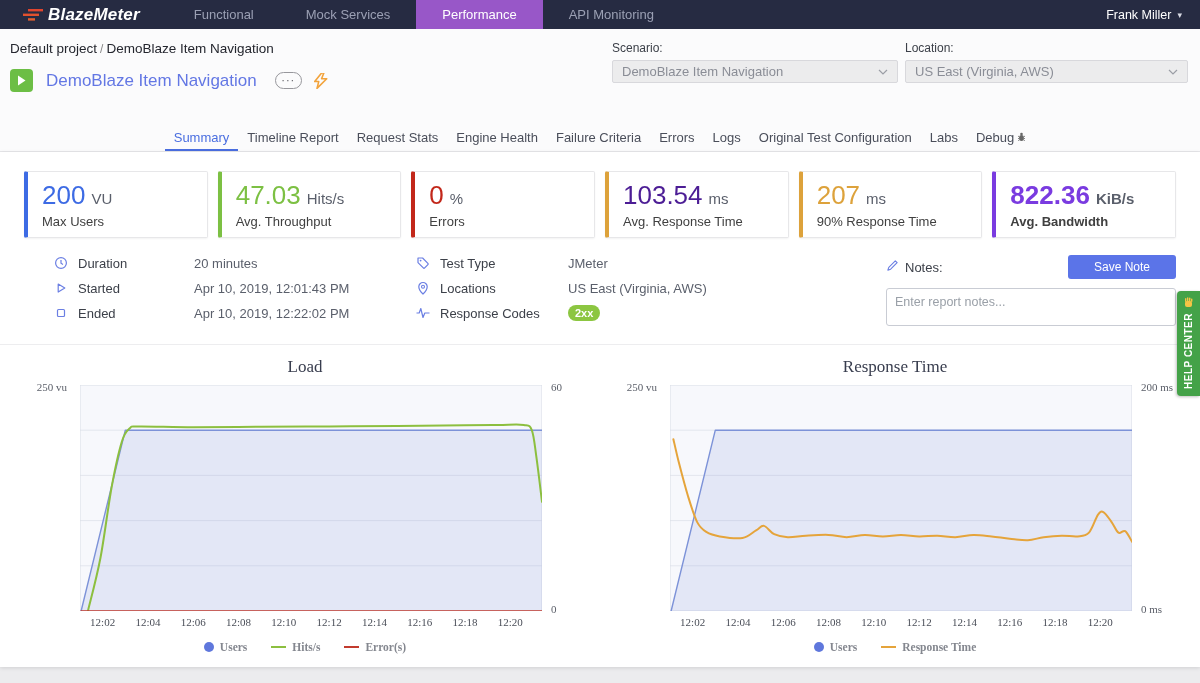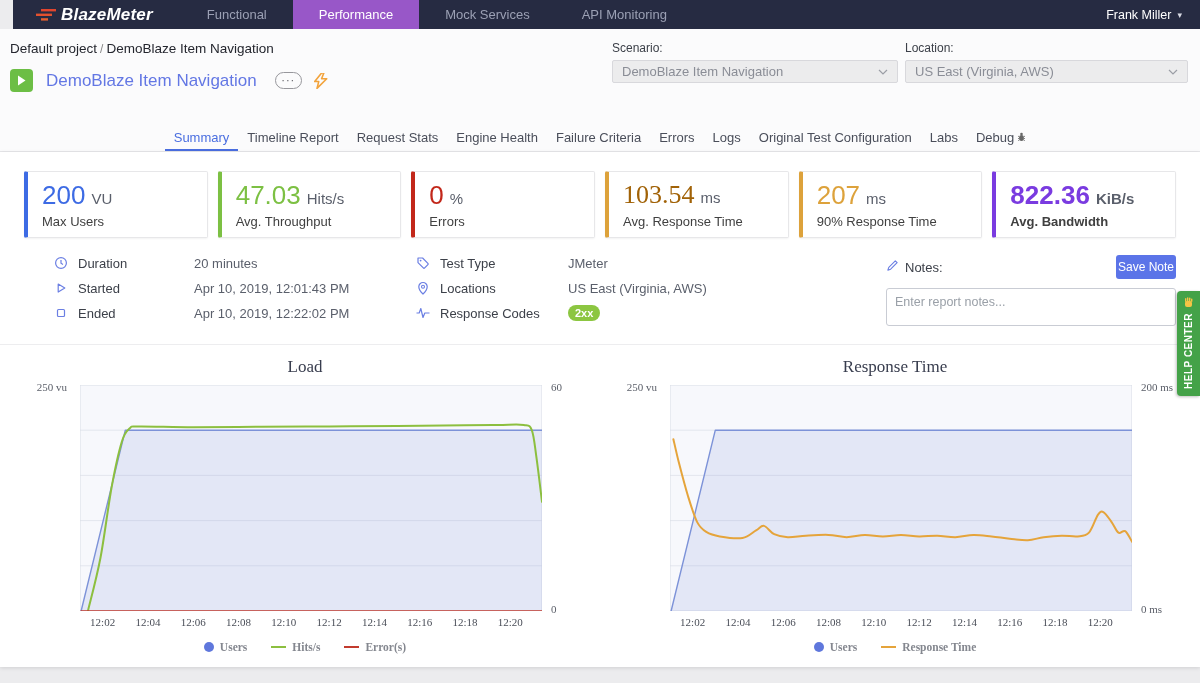--- a/index.html
+++ b/index.html
@@ -1,21 +1,21 @@
 <!DOCTYPE html>
 <html><head>
 <meta charset="utf-8">
 <style>
   * { margin:0; padding:0; box-sizing:border-box; }
   html,body { width:1200px; height:683px; overflow:hidden; }
   body { font-family:"Liberation Sans", sans-serif; background:#ECECEE; }
   .page { position:relative; width:1200px; height:683px; }
 
   
-  .topnav { height:29px; background:#262B42; display:flex; align-items:stretch;margin-left:13px; }
+  .topnav { height:29px; background:#262B42; display:flex; align-items:stretch; }
   .logo { display:flex; align-items:center; margin-left:20px; cursor:pointer; }
   .logo-text { color:#fff; font-size:17px; font-weight:700; font-style:italic; letter-spacing:.2px; margin-left:4px; }
   .nav-items { display:flex; margin-left:28px; }
   .nav-item { padding:0 26px; line-height:29px; font-size:13px; color:#9BA0B4; cursor:pointer; }
   .nav-item.active { background:#9857C8; color:#fff; }
   .user-menu { margin-left:auto; margin-right:18px; display:flex; align-items:center; color:#fff; font-size:12.5px; cursor:pointer; }
   .user-menu .caret { font-size:9px; margin-left:6px; color:#D8DAE4; }
 
   
   .subheader { background:#FBFBFC; display:flex; padding:12px 12px 0 10px; height:96px; }
@@ -53,21 +53,21 @@
   .detail-row { display:flex; align-items:center; margin-bottom:9px; font-size:13px; height:16px; }
   .detail-row .ic { width:15px; display:flex; margin-right:9px; }
   .detail-label { color:#3C4049; }
   .detail-col1 .detail-label { width:116px; }
   .detail-col2 .detail-label { width:128px; }
   .detail-value { color:#5A5F6B; }
   .badge { color:#fff; font-size:11px; font-weight:700; padding:2px 7px; border-radius:8px; }
   .notes-col { flex:1; max-width:290px; margin-left:auto; }
   .notes-head { display:flex; align-items:center; }
   .notes-head .nlabel { font-size:13px; color:#3C4049; margin-left:6px; }
-  .save-note { margin-left:auto; background:#5B74E8; color:#fff; border:none; border-radius:3px; font-size:12px; padding:5px 2px; cursor:pointer; }
+  .save-note { margin-left:auto; background:#5B74E8; color:#fff; border:none; border-radius:3px; font-size:12px; padding:5px 26px; cursor:pointer; }
   .notes-col textarea { width:100%; height:38px; margin-top:9px; border:1px solid #C9CCD4; border-radius:3px; resize:none; padding:6px 8px; font-family:"Liberation Sans", sans-serif; font-size:12.5px; color:#444; }
   .notes-col textarea::placeholder { color:#9AA0A8; }
 
   
   .charts-row { display:flex; border-top:1px solid #EDEDEF; padding:12px 10px 0;font-family:Liberation Serif, serif; }
   .chart { flex:1; padding:0 14px; }
   .chart-title { text-align:center; font-size:17px; color:#383D4E; margin-bottom:8px; }
   .plot-wrap { position:relative; margin:0 44px 0 56px; height:226px; }
   .plot-wrap svg { position:absolute; inset:0; width:100%; height:100%; }
   .ax { position:absolute; font-size:11px; color:#55596299; color:#5A5E68; white-space:nowrap; }
@@ -94,22 +94,22 @@
     <div class="logo">
       <svg width="24" height="16" viewBox="0 0 24 16">
         <path d="M8 3.2 H23" stroke="#E0452E" stroke-width="2.4"></path>
         <path d="M3 7.8 H19" stroke="#E2512E" stroke-width="2.4"></path>
         <path d="M8 12.4 H15" stroke="#E4602F" stroke-width="2.4"></path>
       </svg>
       <span class="logo-text">BlazeMeter</span>
     </div>
     <nav class="nav-items" id="nav-items">
         <div class="nav-item">Functional</div>
+        <div class="nav-item">Mock Services</div>
         <div class="nav-item active">Performance</div>
-        <div class="nav-item">Mock Services</div>
         <div class="nav-item">API Monitoring</div>
       </nav>
     <div class="user-menu">
       <span>Frank Miller</span>
       <span class="caret">▾</span>
     </div>
   </header>
 
   <section class="subheader">
     <div class="left">
@@ -205,21 +205,21 @@
         </div>
         <div class="kpi-card" style="border-left-color: rgb(124, 192, 67);">
           <div><span class="kpi-value" style="color: rgb(124, 192, 67);">47.03</span><span class="kpi-unit">Hits/s</span></div>
           <div class="kpi-label">Avg. Throughput</div>
         </div>
         <div class="kpi-card" style="border-left-color: rgb(194, 39, 26);">
           <div><span class="kpi-value" style="color: rgb(194, 39, 26);">0</span><span class="kpi-unit">%</span></div>
           <div class="kpi-label">Errors</div>
         </div>
         <div class="kpi-card" style="border-left-color: rgb(221, 162, 59);">
-          <div><span class="kpi-value" style="color: #a16207; font-family: Liberation Serif, serif;">103.54</span><span class="kpi-unit">ms</span></div>
+          <div><span class="kpi-value" style="color: #4c1d95;">103.54</span><span class="kpi-unit">ms</span></div>
           <div class="kpi-label">Avg. Response Time</div>
         </div>
         <div class="kpi-card" style="border-left-color: rgb(221, 162, 59);">
           <div><span class="kpi-value" style="color: rgb(221, 162, 59);">207</span><span class="kpi-unit">ms</span></div>
           <div class="kpi-label">90% Response Time</div>
         </div>
         <div class="kpi-card" style="border-left-color: rgb(122, 59, 224); font-weight: bold;">
           <div><span class="kpi-value" style="color: rgb(122, 59, 224);">822.36</span><span class="kpi-unit">KiB/s</span></div>
           <div class="kpi-label">Avg. Bandwidth</div>
         </div>

